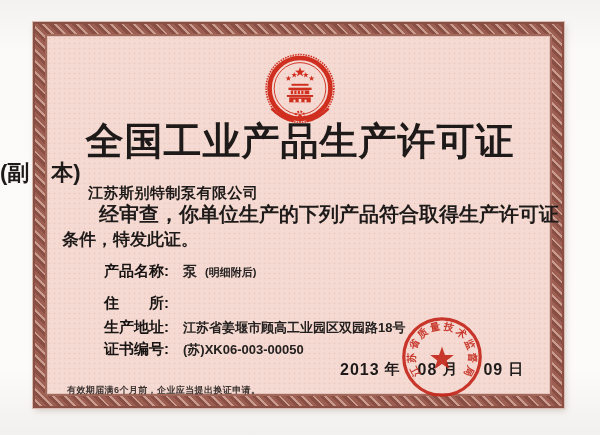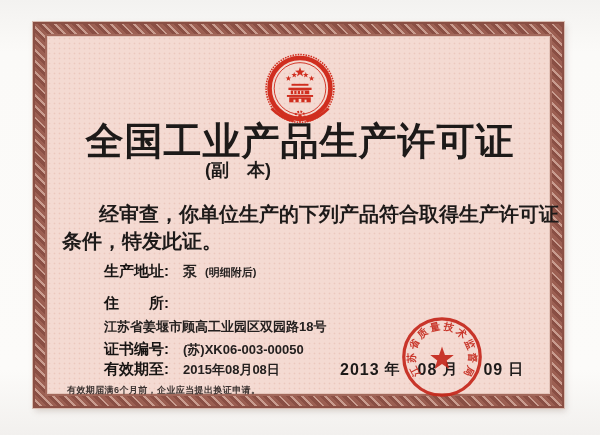--- a/index.html
+++ b/index.html
@@ -28,24 +28,24 @@
     box-shadow:0 0 0 1px #e3c4ba inset;
     background-color:#f4dad2;
     background-image:radial-gradient(circle,#ecc8bd .8px,rgba(0,0,0,0) 1.1px);
     background-size:5px 5px;
   }
   .txt{position:absolute;color:#1d1a19;white-space:nowrap;}
   .title{
     left:0;top:116px;width:600px;text-align:center;
     font-size:38px;font-weight:900;letter-spacing:1px;
   }
-  .subtitle{left:0;top:158px;width:476px;text-align:center;font-size:18px;font-weight:600;}
+  .subtitle{left:0;top:158px;width:476px;text-align:left;font-size:22px;font-weight:600;}
   .company{left:88px;top:184px;font-size:15px;font-weight:700;letter-spacing:.5px;}
   .body1{left:99px;top:201px;font-size:20px;font-weight:700;}
-  .body2{left:62px;top:228px;font-size:20px;font-weight:700;}
+  .body2{left:62px;top:228px;font-size:17px;font-weight:700;}
   .field{position:absolute;left:104px;display:flex;align-items:flex-end;}
   .field .lbl{font-size:15px;font-weight:700;color:#171413;width:79px;}
   .field .val{font-size:13px;font-weight:700;color:#24201f;}
   .field .val-big{font-size:14px;font-weight:700;color:#24201f;}
   .field .val-sub{font-size:11px;font-weight:700;color:#24201f;padding-bottom:1px;padding-left:8px;}
   .f1{top:262px;}.f2{top:294px;}.f3{top:318px;}.f4{top:340px;align-items:flex-end;}.f5{top:360px;}
   .issue-date{position:absolute;left:340px;top:360px;display:flex;align-items:flex-end;
     font-weight:700;color:#1d1a19;}
   .issue-date .num{font-size:16px;letter-spacing:1px;}
   .issue-date .unit{font-size:15px;margin-left:5px;}
@@ -105,46 +105,44 @@
       <circle cx="50" cy="82" r="6" stroke-width="2.6" stroke-dasharray="2.4 1.6"></circle>
       <circle cx="50" cy="82" r="2.4" fill="#d02e1f" stroke="none"></circle>
       <path d="M 13,72 Q 27,86 42,88" stroke-width="3.6"></path>
       <path d="M 87,72 Q 73,86 58,88" stroke-width="3.6"></path>
     </g>
   </svg>
 
   <div class="txt title">全国工业产品生产许可证</div>
   <div class="txt subtitle">(副　本)</div>
 
+  <div class="txt company">江苏斯别特制泵有限公司</div>
   <div class="txt body1">经审查，你单位生产的下列产品符合取得生产许可证</div>
   <div class="txt body2">条件，特发此证。</div>
 
   <div class="field f1">
-    <span class="lbl">生产地址:</span>
+    <span class="lbl">产品名称:</span>
     <span class="val-big">泵</span>
     <span class="val-sub">(明细附后)</span>
   </div>
 
   <div class="field f2">
     <span class="lbl">住　　所:</span>
   </div>
 
   <div class="field f3">
+    <span class="lbl">生产地址:</span>
     <span class="val">江苏省姜堰市顾高工业园区双园路18号</span>
   </div>
 
   <div class="field f4">
     <span class="lbl">证书编号:</span>
     <span class="val">(苏)XK06-003-00050</span>
   </div>
 
-  <div class="field f5">
-    <span class="lbl">有效期至:</span>
-    <span class="val">2015年08月08日</span>
-  </div>
 
   <div class="issue-date">
     <span class="num">2013</span>
     <span class="unit">年</span>
     <span class="num gap1">08</span>
     <span class="unit">月</span>
     <span class="num gap2">09</span>
     <span class="unit">日</span>
   </div>
 

